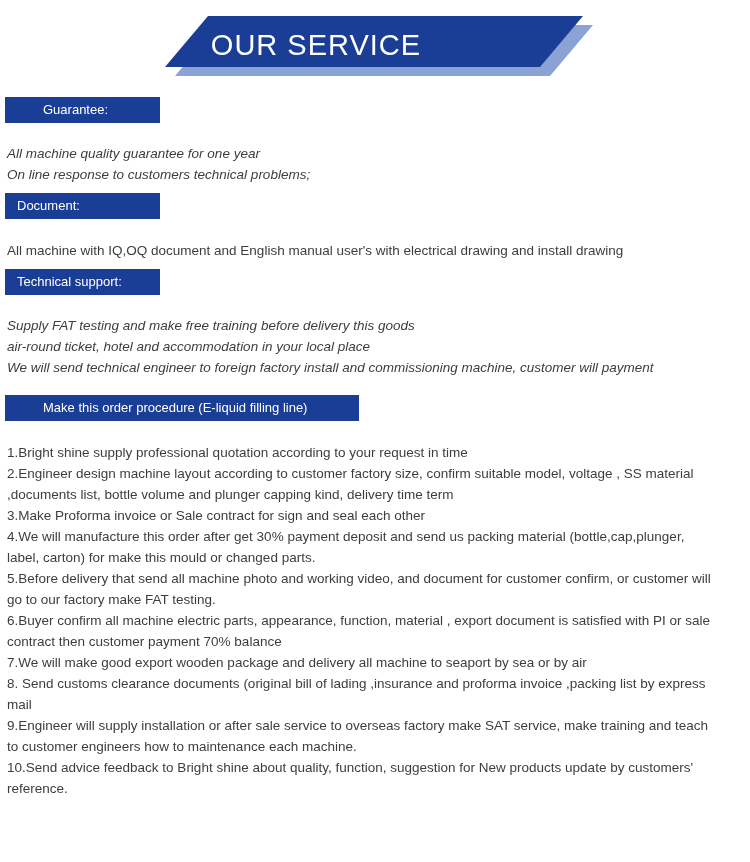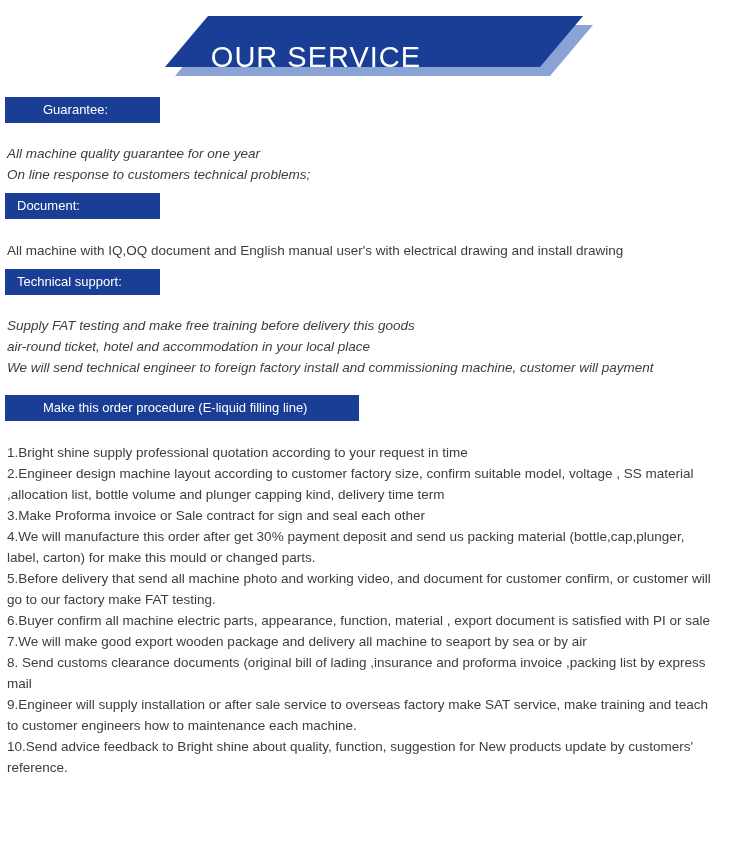--- a/index.html
+++ b/index.html
@@ -35,21 +35,21 @@
   }
   .banner-main {
     position: absolute;
     inset: 0;
     background: var(--banner-blue);
     clip-path: polygon(208px 16px, 583px 16px, 540px 67px, 165px 67px);
   }
   .banner-title {
     position: absolute;
     left: 0;
-    top: 32px;
+    top: 20px;
     width: 632px;
     height: 51px;
     display: flex;
     align-items: center;
     justify-content: center;
     color: #ffffff;
     font-size: 29px;
     letter-spacing: 1px;
     white-space: nowrap;
   }
@@ -113,27 +113,28 @@
       <div class="text-line">air-round ticket, hotel and accommodation in your local place</div>
       <div class="text-line">We will send technical engineer to foreign factory install and commissioning machine, customer will payment</div>
     </div>
 </div>
 
 <div>
   <div class="section-heading w-wide mt-17">Make this order procedure (E-liquid filling line)</div>
   <div class="section-lines mt-21">
       <div class="text-line">1.Bright shine supply professional quotation according to your request in time</div>
       <div class="text-line">2.Engineer design machine layout according to customer factory size, confirm suitable model, voltage , SS material</div>
-      <div class="text-line">,allocation list, bottle volume and plunger capping kind, delivery time term</div>
+      <div class="text-line">,documents list, bottle volume and plunger capping kind, delivery time term</div>
       <div class="text-line">3.Make Proforma invoice or Sale contract for sign and seal each other</div>
       <div class="text-line">4.We will manufacture this order after get 30% payment deposit and send us packing material (bottle,cap,plunger,</div>
       <div class="text-line">label, carton) for make this mould or changed parts.</div>
       <div class="text-line">5.Before delivery that send all machine photo and working video, and document for customer confirm, or customer will</div>
       <div class="text-line">go to our factory make FAT testing.</div>
       <div class="text-line">6.Buyer confirm all machine electric parts, appearance, function, material , export document is satisfied with PI or sale</div>
+      <div class="text-line">contract then customer payment 70% balance</div>
       <div class="text-line">7.We will make good export wooden package and delivery all machine to seaport by sea or by air</div>
       <div class="text-line">8. Send customs clearance documents (original bill of lading ,insurance and proforma invoice ,packing list by express</div>
       <div class="text-line">mail</div>
       <div class="text-line">9.Engineer will supply installation or after sale service to overseas factory make SAT service, make training and teach</div>
       <div class="text-line">to customer engineers how to maintenance each machine.</div>
       <div class="text-line">10.Send advice feedback to Bright shine about quality, function, suggestion for New products update by customers'</div>
       <div class="text-line">reference.</div>
     </div>
 </div>
 

